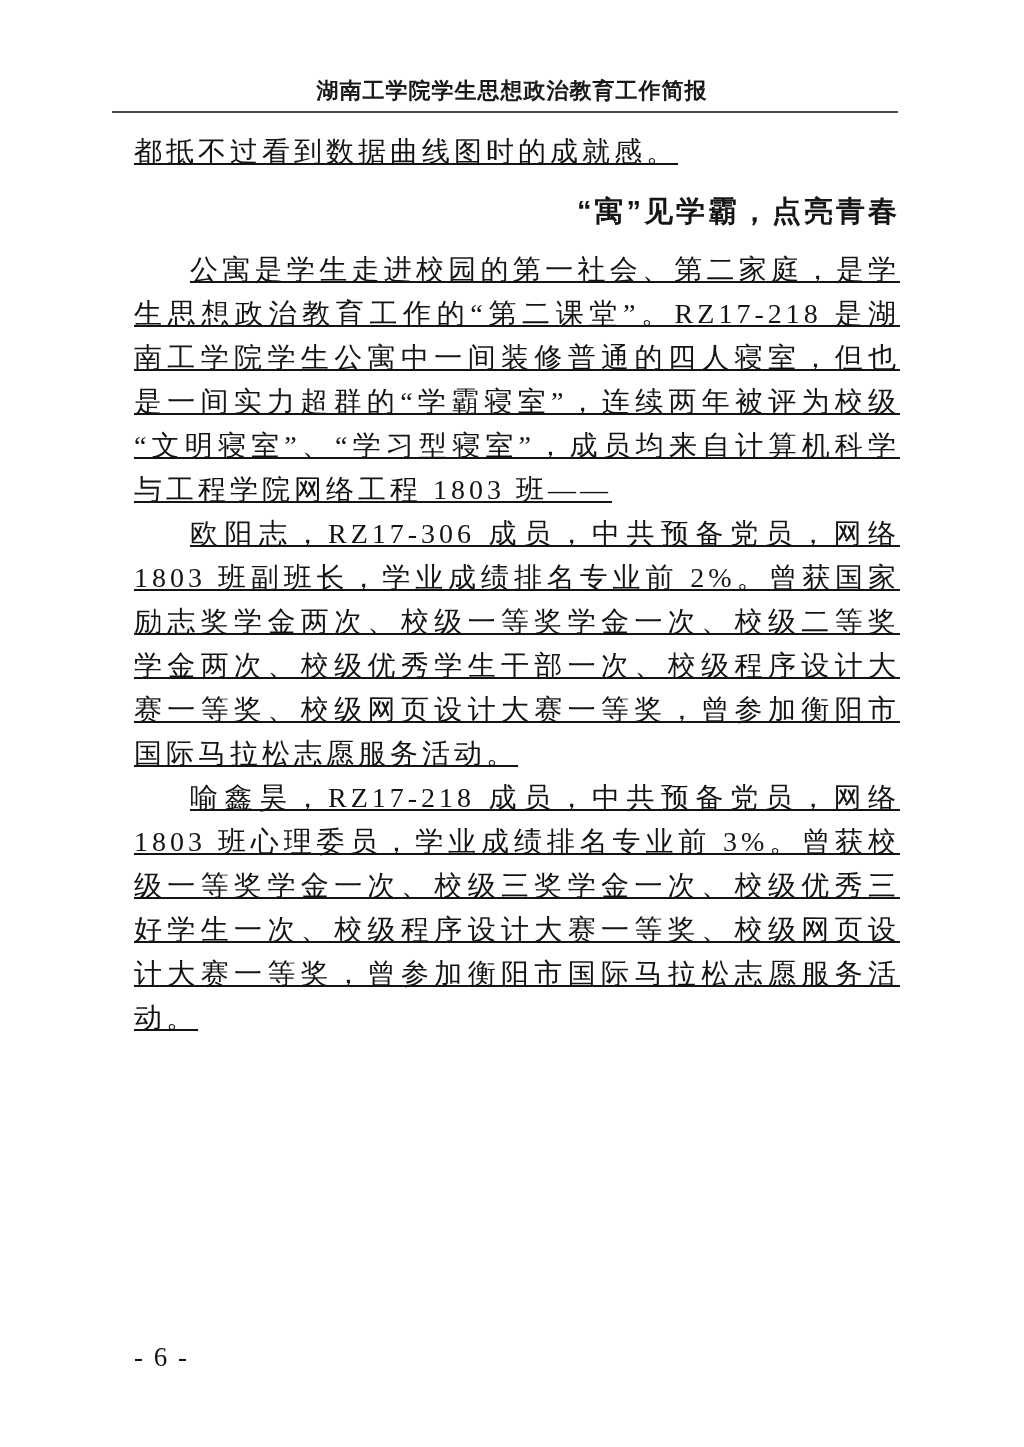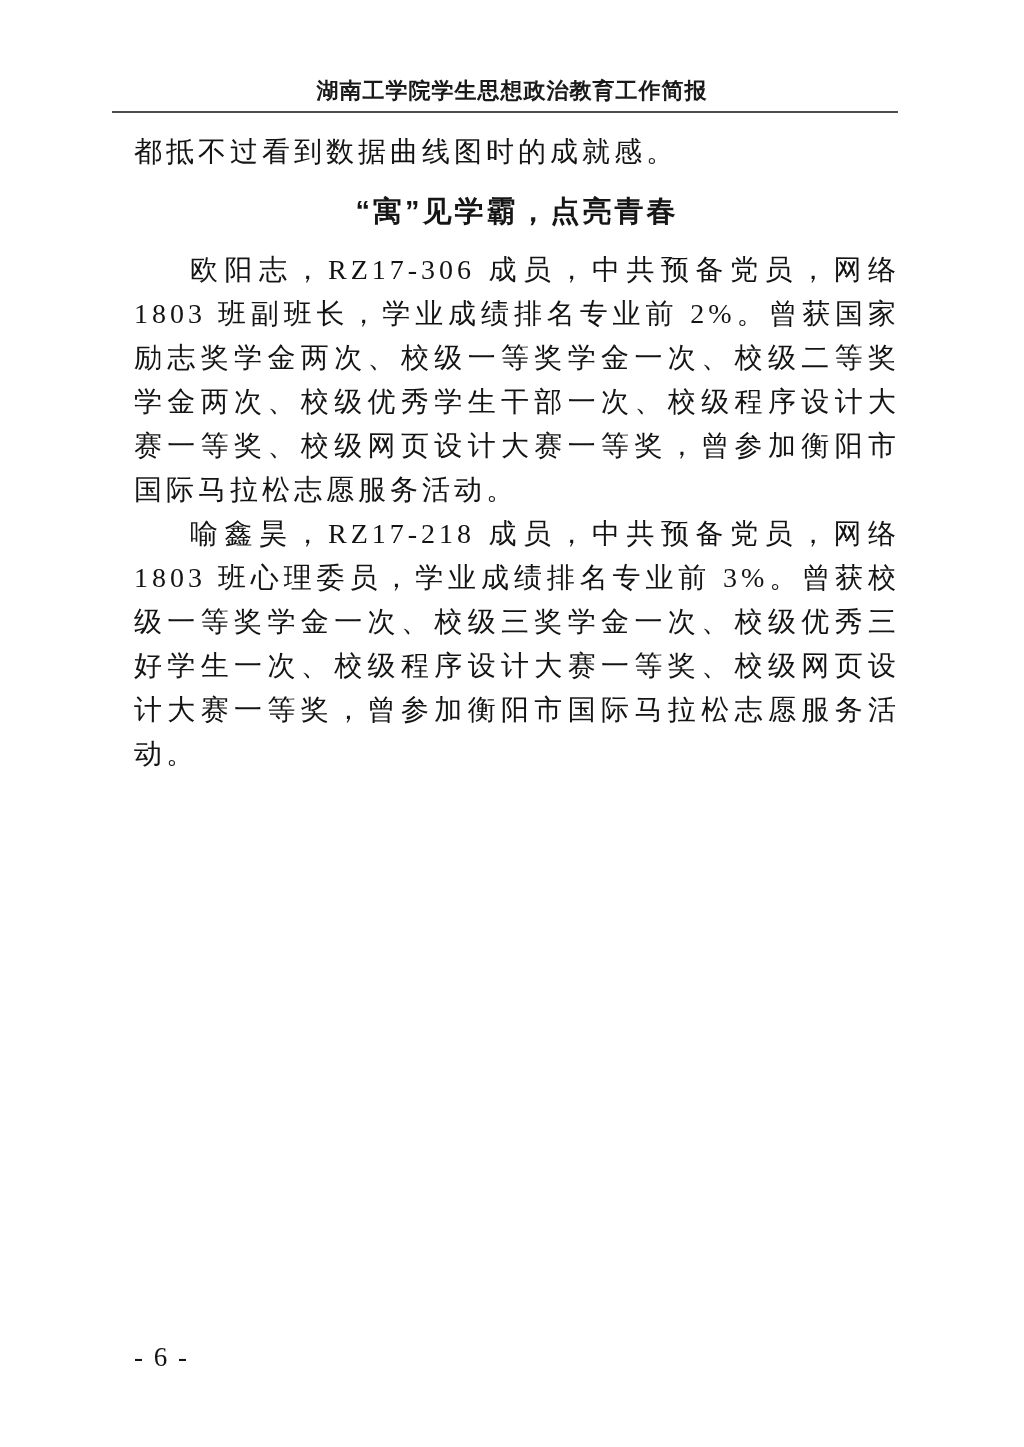--- a/index.html
+++ b/index.html
@@ -46,27 +46,28 @@
     font-family: "Liberation Serif", "DejaVu Serif", serif;
     font-size: 28px;
     line-height: 44px;
     letter-spacing: 4px;
     text-align: justify;
     color: #141414;
   }
   .doc-body p {
     margin: 0;
     text-indent: 2em;
+    text-decoration: underline;
   }
   .doc-body p.continuation {
     text-indent: 0;
   }
   .section-heading {
     margin: 15px 0;
-    text-align: center;
+    text-align: right;
     font-family: "Liberation Sans", "DejaVu Sans", sans-serif;
     font-weight: 700;
     font-size: 29px;
     line-height: 44px;
     letter-spacing: 3px;
     color: #161616;
   }
 
   
   .page-number {
@@ -89,20 +90,21 @@
     <div class="doc-header-rule"></div>
   </header>
 
   <main class="doc-body">
 
     <p class="continuation">都抵不过看到数据曲线图时的成就感。</p>
 
 
     <h2 class="section-heading">“寓”见学霸，点亮青春</h2>
 
+    <p>公寓是学生走进校园的第一社会、第二家庭，是学生思想政治教育工作的“第二课堂”。RZ17-218 是湖南工学院学生公寓中一间装修普通的四人寝室，但也是一间实力超群的“学霸寝室”，连续两年被评为校级“文明寝室”、“学习型寝室”，成员均来自计算机科学与工程学院网络工程 1803 班——</p>
 
 
     <p>欧阳志，RZ17-306 成员，中共预备党员，网络 1803 班副班长，学业成绩排名专业前 2%。曾获国家励志奖学金两次、校级一等奖学金一次、校级二等奖学金两次、校级优秀学生干部一次、校级程序设计大赛一等奖、校级网页设计大赛一等奖，曾参加衡阳市国际马拉松志愿服务活动。</p>
 
     <p>喻鑫昊，RZ17-218 成员，中共预备党员，网络 1803 班心理委员，学业成绩排名专业前 3%。曾获校级一等奖学金一次、校级三奖学金一次、校级优秀三好学生一次、校级程序设计大赛一等奖、校级网页设计大赛一等奖，曾参加衡阳市国际马拉松志愿服务活动。</p>
 
   </main>
 
   <footer>
     <div class="page-number">- 6 -</div>

